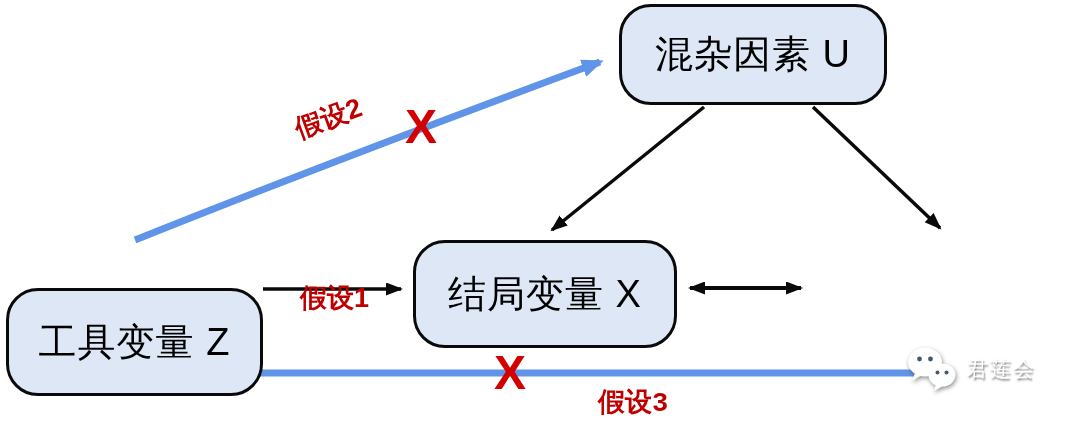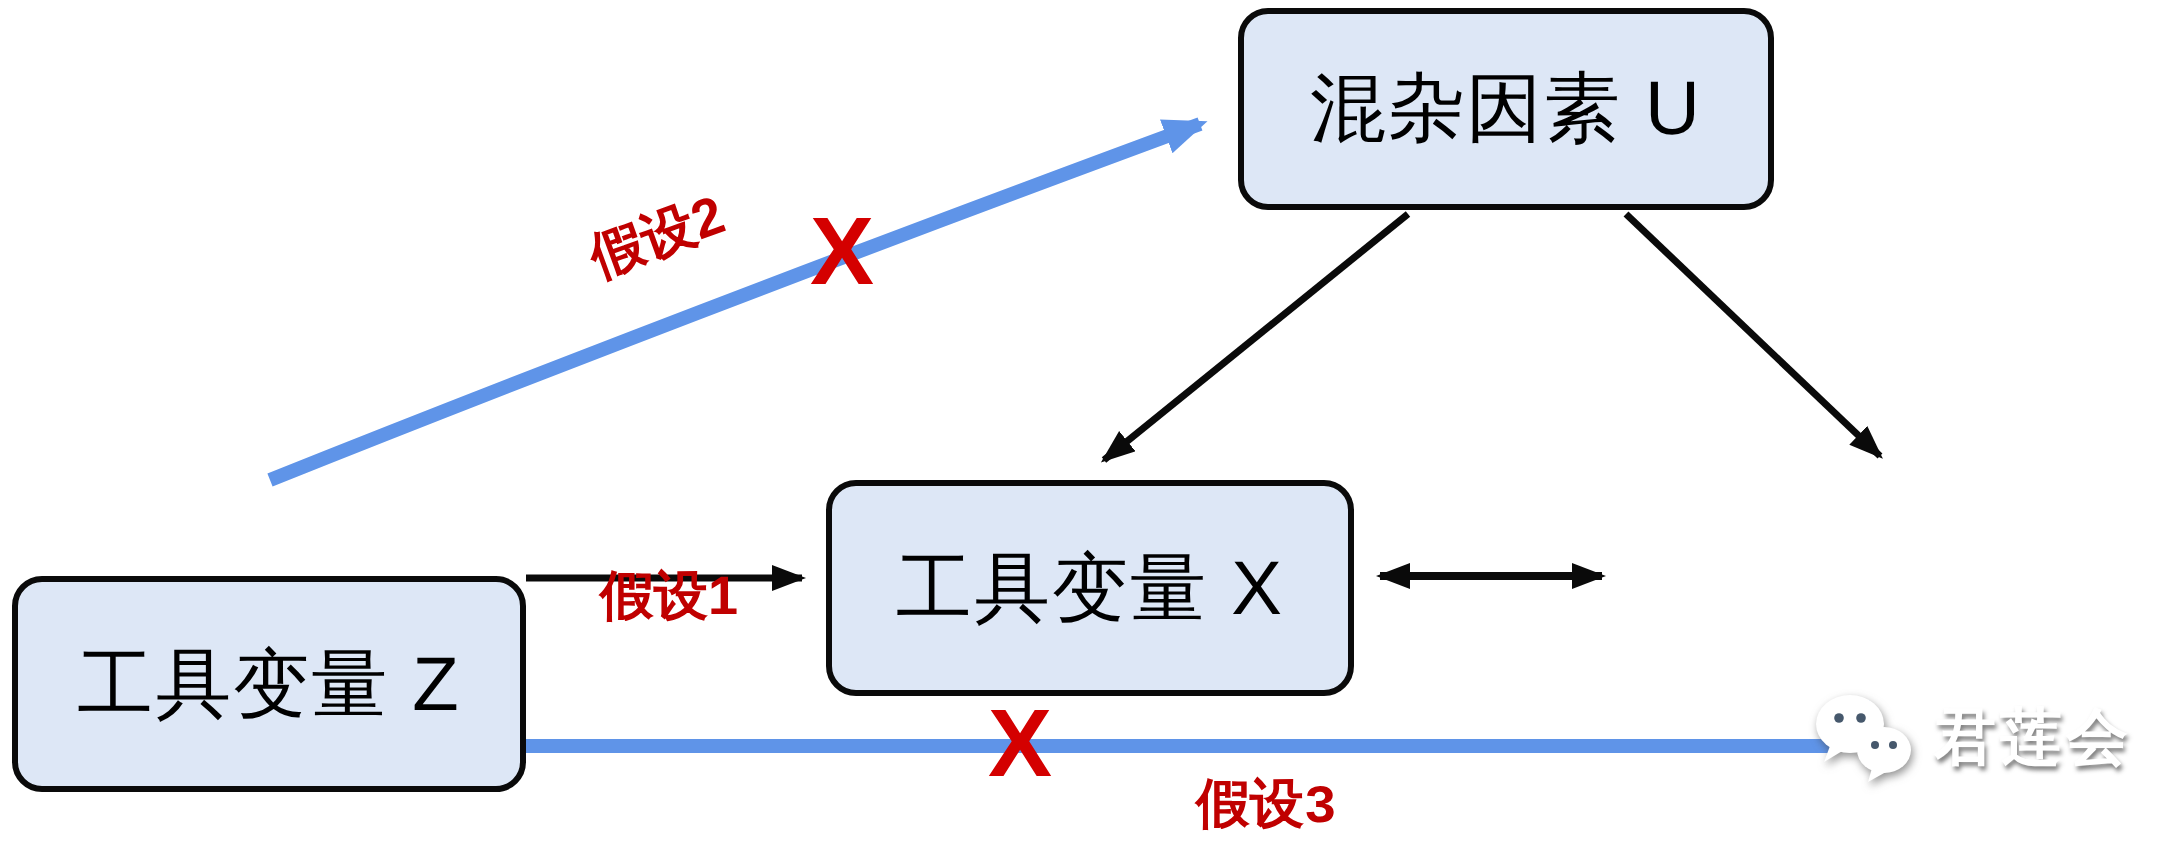--- a/index.html
+++ b/index.html
@@ -7,21 +7,21 @@
     position:relative;
     width:1080px;height:422px;
     background:#ffffff;
     font-family:"Liberation Sans","DejaVu Sans",sans-serif;
     overflow:hidden;
   }
   .node{
     position:absolute;
     background:#dde7f6;
     border:3px solid #0a0a0a;
-    border-radius:15px;
+    border-radius:32px;
     display:flex;align-items:center;justify-content:center;
     font-size:38px;color:#000;
     box-sizing:border-box;
     letter-spacing:1px;
     z-index:2;
   }
   #node-confounder{left:619px;top:4px;width:268px;height:101px;}
   #node-instrument{left:6px;top:240px;width:257px;height:108px;margin-top:48px;}
   #node-exposure{left:413px;top:240px;width:264px;height:108px;}
   #node-outcome{left:813px;top:241px;width:261px;height:101px;}
@@ -52,22 +52,22 @@
   #cross-3{left:494px;top:349px;}
 
   #watermark{
     position:absolute;left:903px;top:344px;
     display:flex;align-items:center;gap:6px;
     z-index:4;
   }
   #wechat-icon{filter:drop-shadow(1px 2px 2px rgba(60,60,60,.55));}
   #watermark-label{
     color:#ffffff;
-    font-size:31px;
-    font-weight:bold;
+    font-size:21px;
+    font-weight:normal;
     text-shadow:1px 2px 2px rgba(60,60,60,.65);
     letter-spacing:2px;
   }
 </style>
 </head>
 <body>
 
 <div id="canvas">
 
   <svg id="arrow-layer" viewBox="0 0 1080 422" xmlns="http://www.w3.org/2000/svg" aria-hidden="true">
@@ -95,21 +95,21 @@
     <line x1="813" y1="107" x2="940" y2="228" stroke="#0a0a0a" stroke-width="3.5" marker-end="url(#mk-black-big)"></line>
 
     <path d="M135,240 C290,178 470,110 600,62" fill="none" stroke="#5f94e8" stroke-width="7" marker-end="url(#mk-blue)"></path>
 
     <path d="M132,348 L132,369 Q132,373 137,373 L916,373" fill="none" stroke="#5f94e8" stroke-width="7"></path>
     <path d="M913,372 L932,353" fill="none" stroke="#5f94e8" stroke-width="7" marker-end="url(#mk-blue)"></path>
   </svg>
 
   <div class="node" id="node-confounder">混杂因素 U</div>
   <div class="node" id="node-instrument">工具变量 Z</div>
-  <div class="node" id="node-exposure">工具变量 X</div>
+  <div class="node" id="node-exposure">结局变量 X</div>
 
   <div class="assumption" id="assumption-2">假设2</div>
   <div class="assumption" id="assumption-1">假设1</div>
   <div class="assumption" id="assumption-3">假设3</div>
 
   <div class="cross-mark" id="cross-2">X</div>
   <div class="cross-mark" id="cross-3">X</div>
 
   <div id="watermark">
     <svg id="wechat-icon" width="58" height="50" viewBox="0 0 58 50" xmlns="http://www.w3.org/2000/svg">

